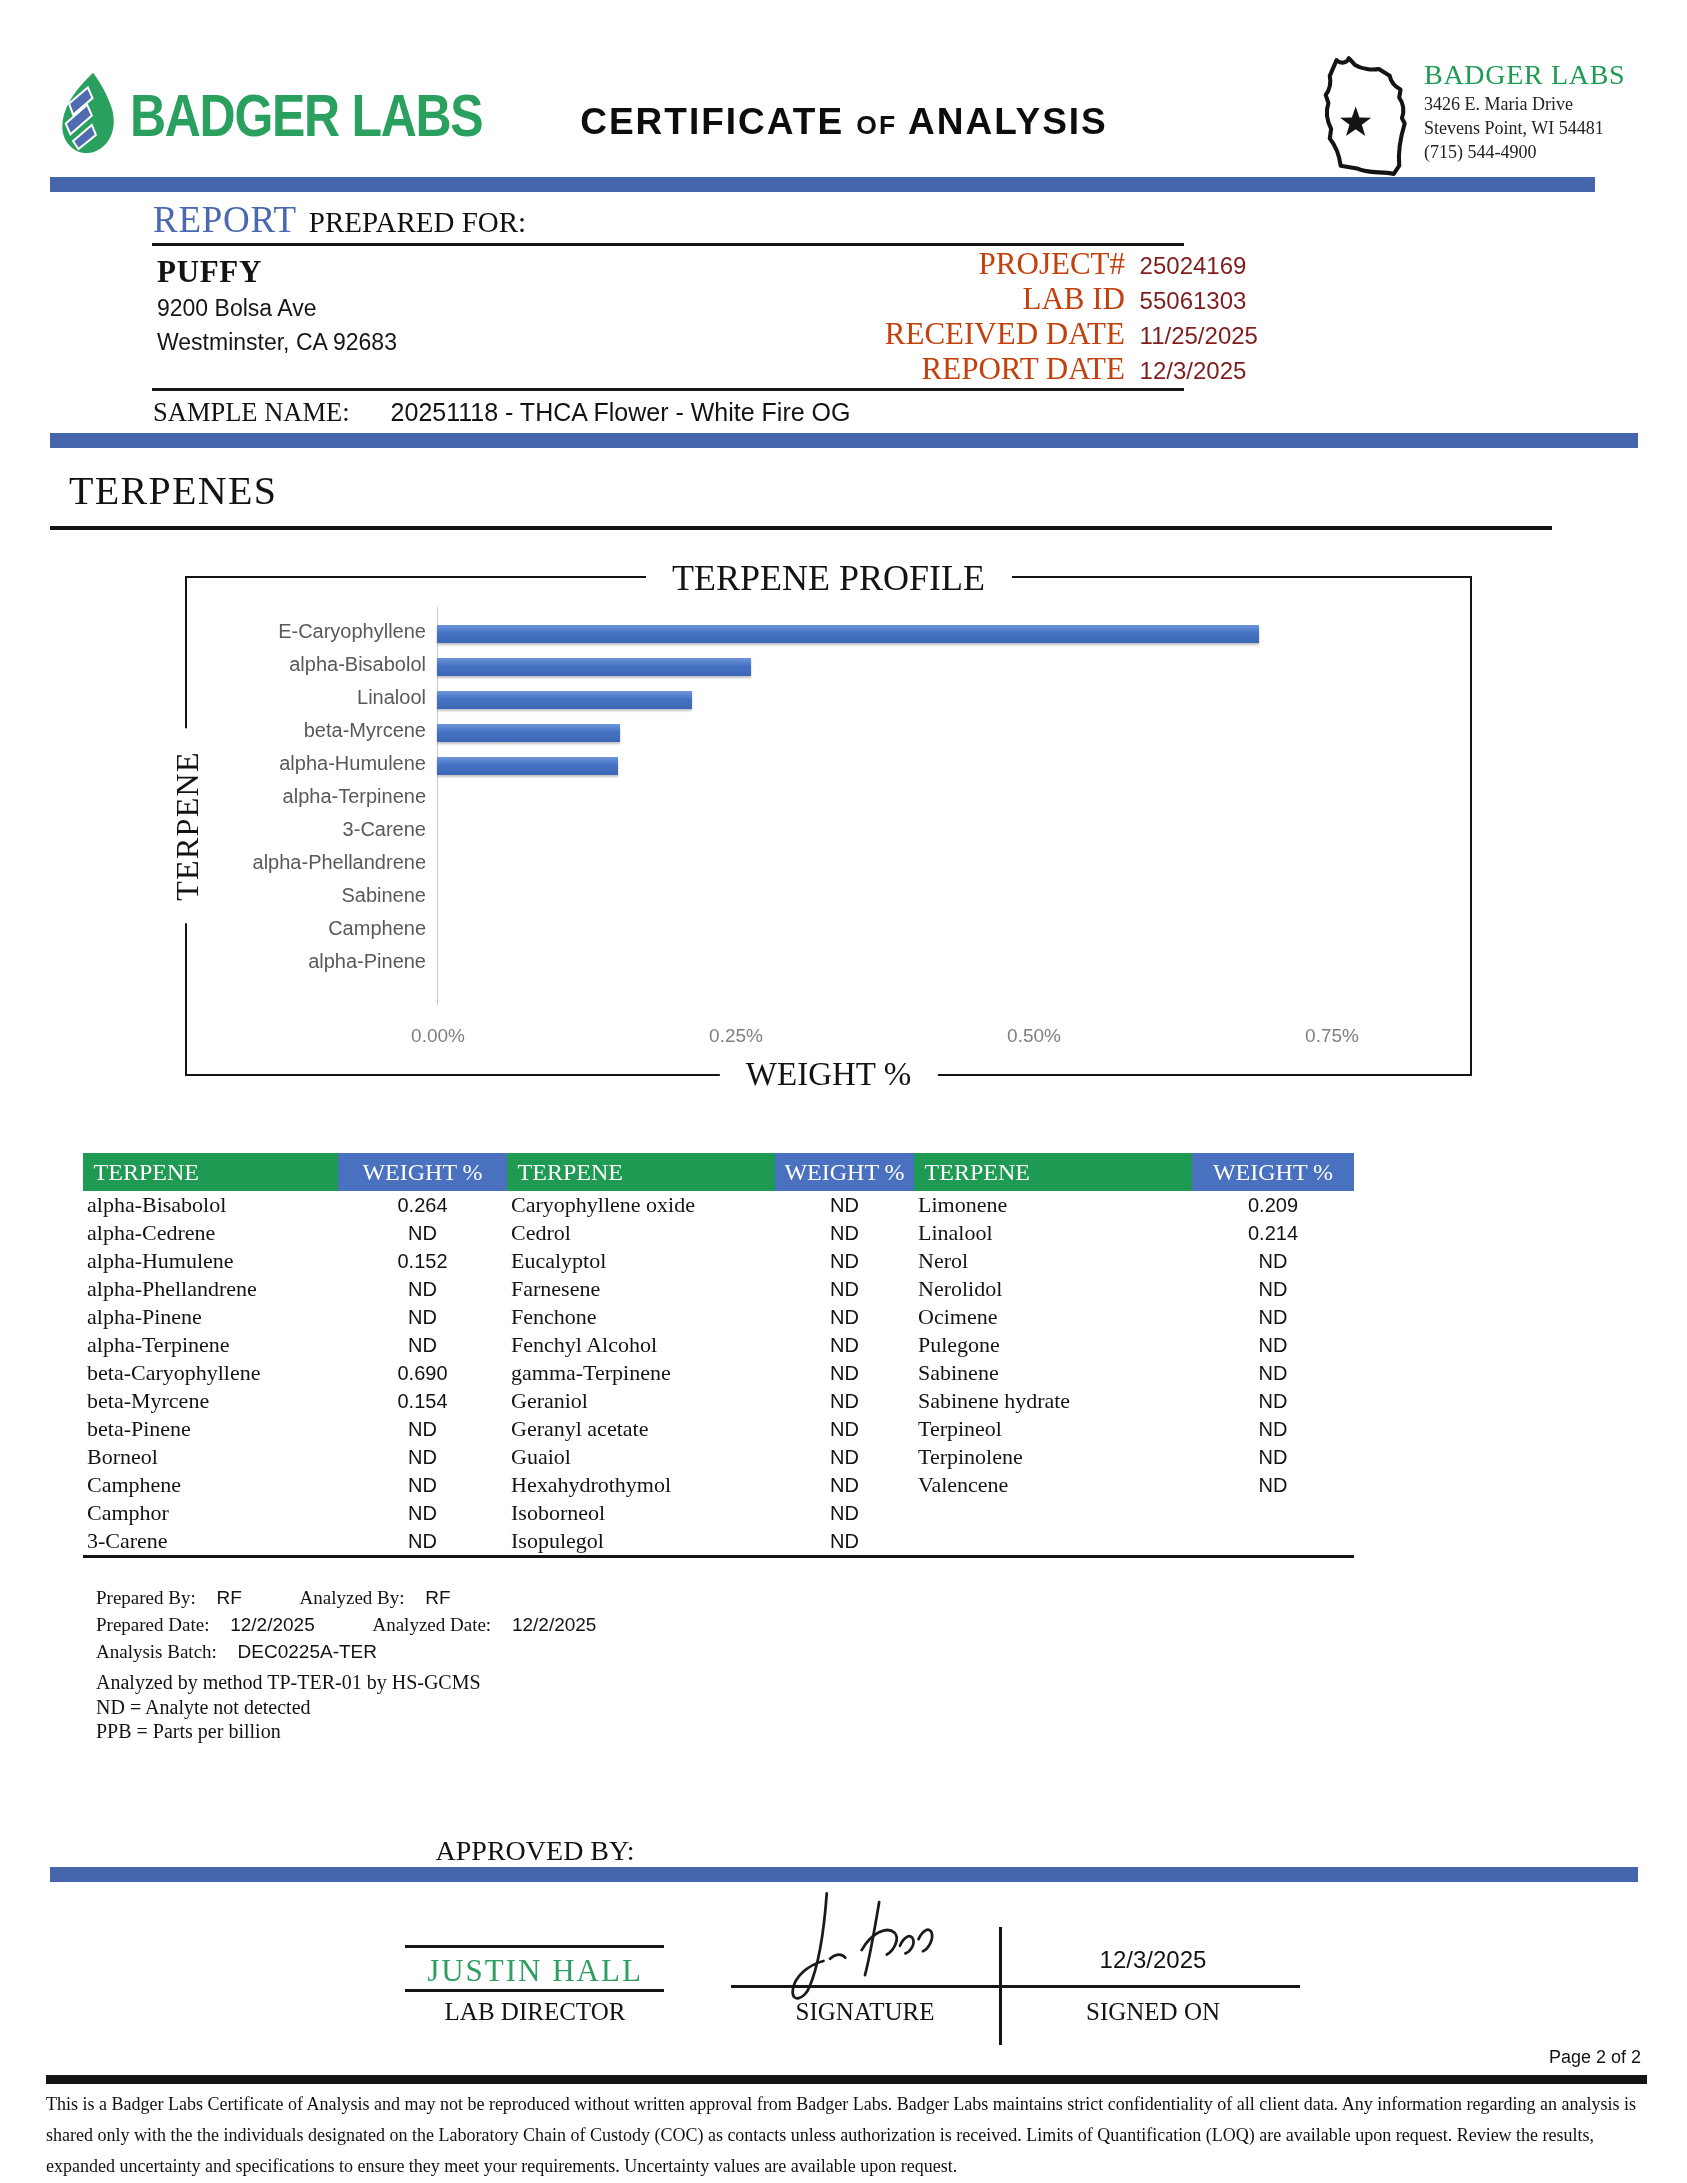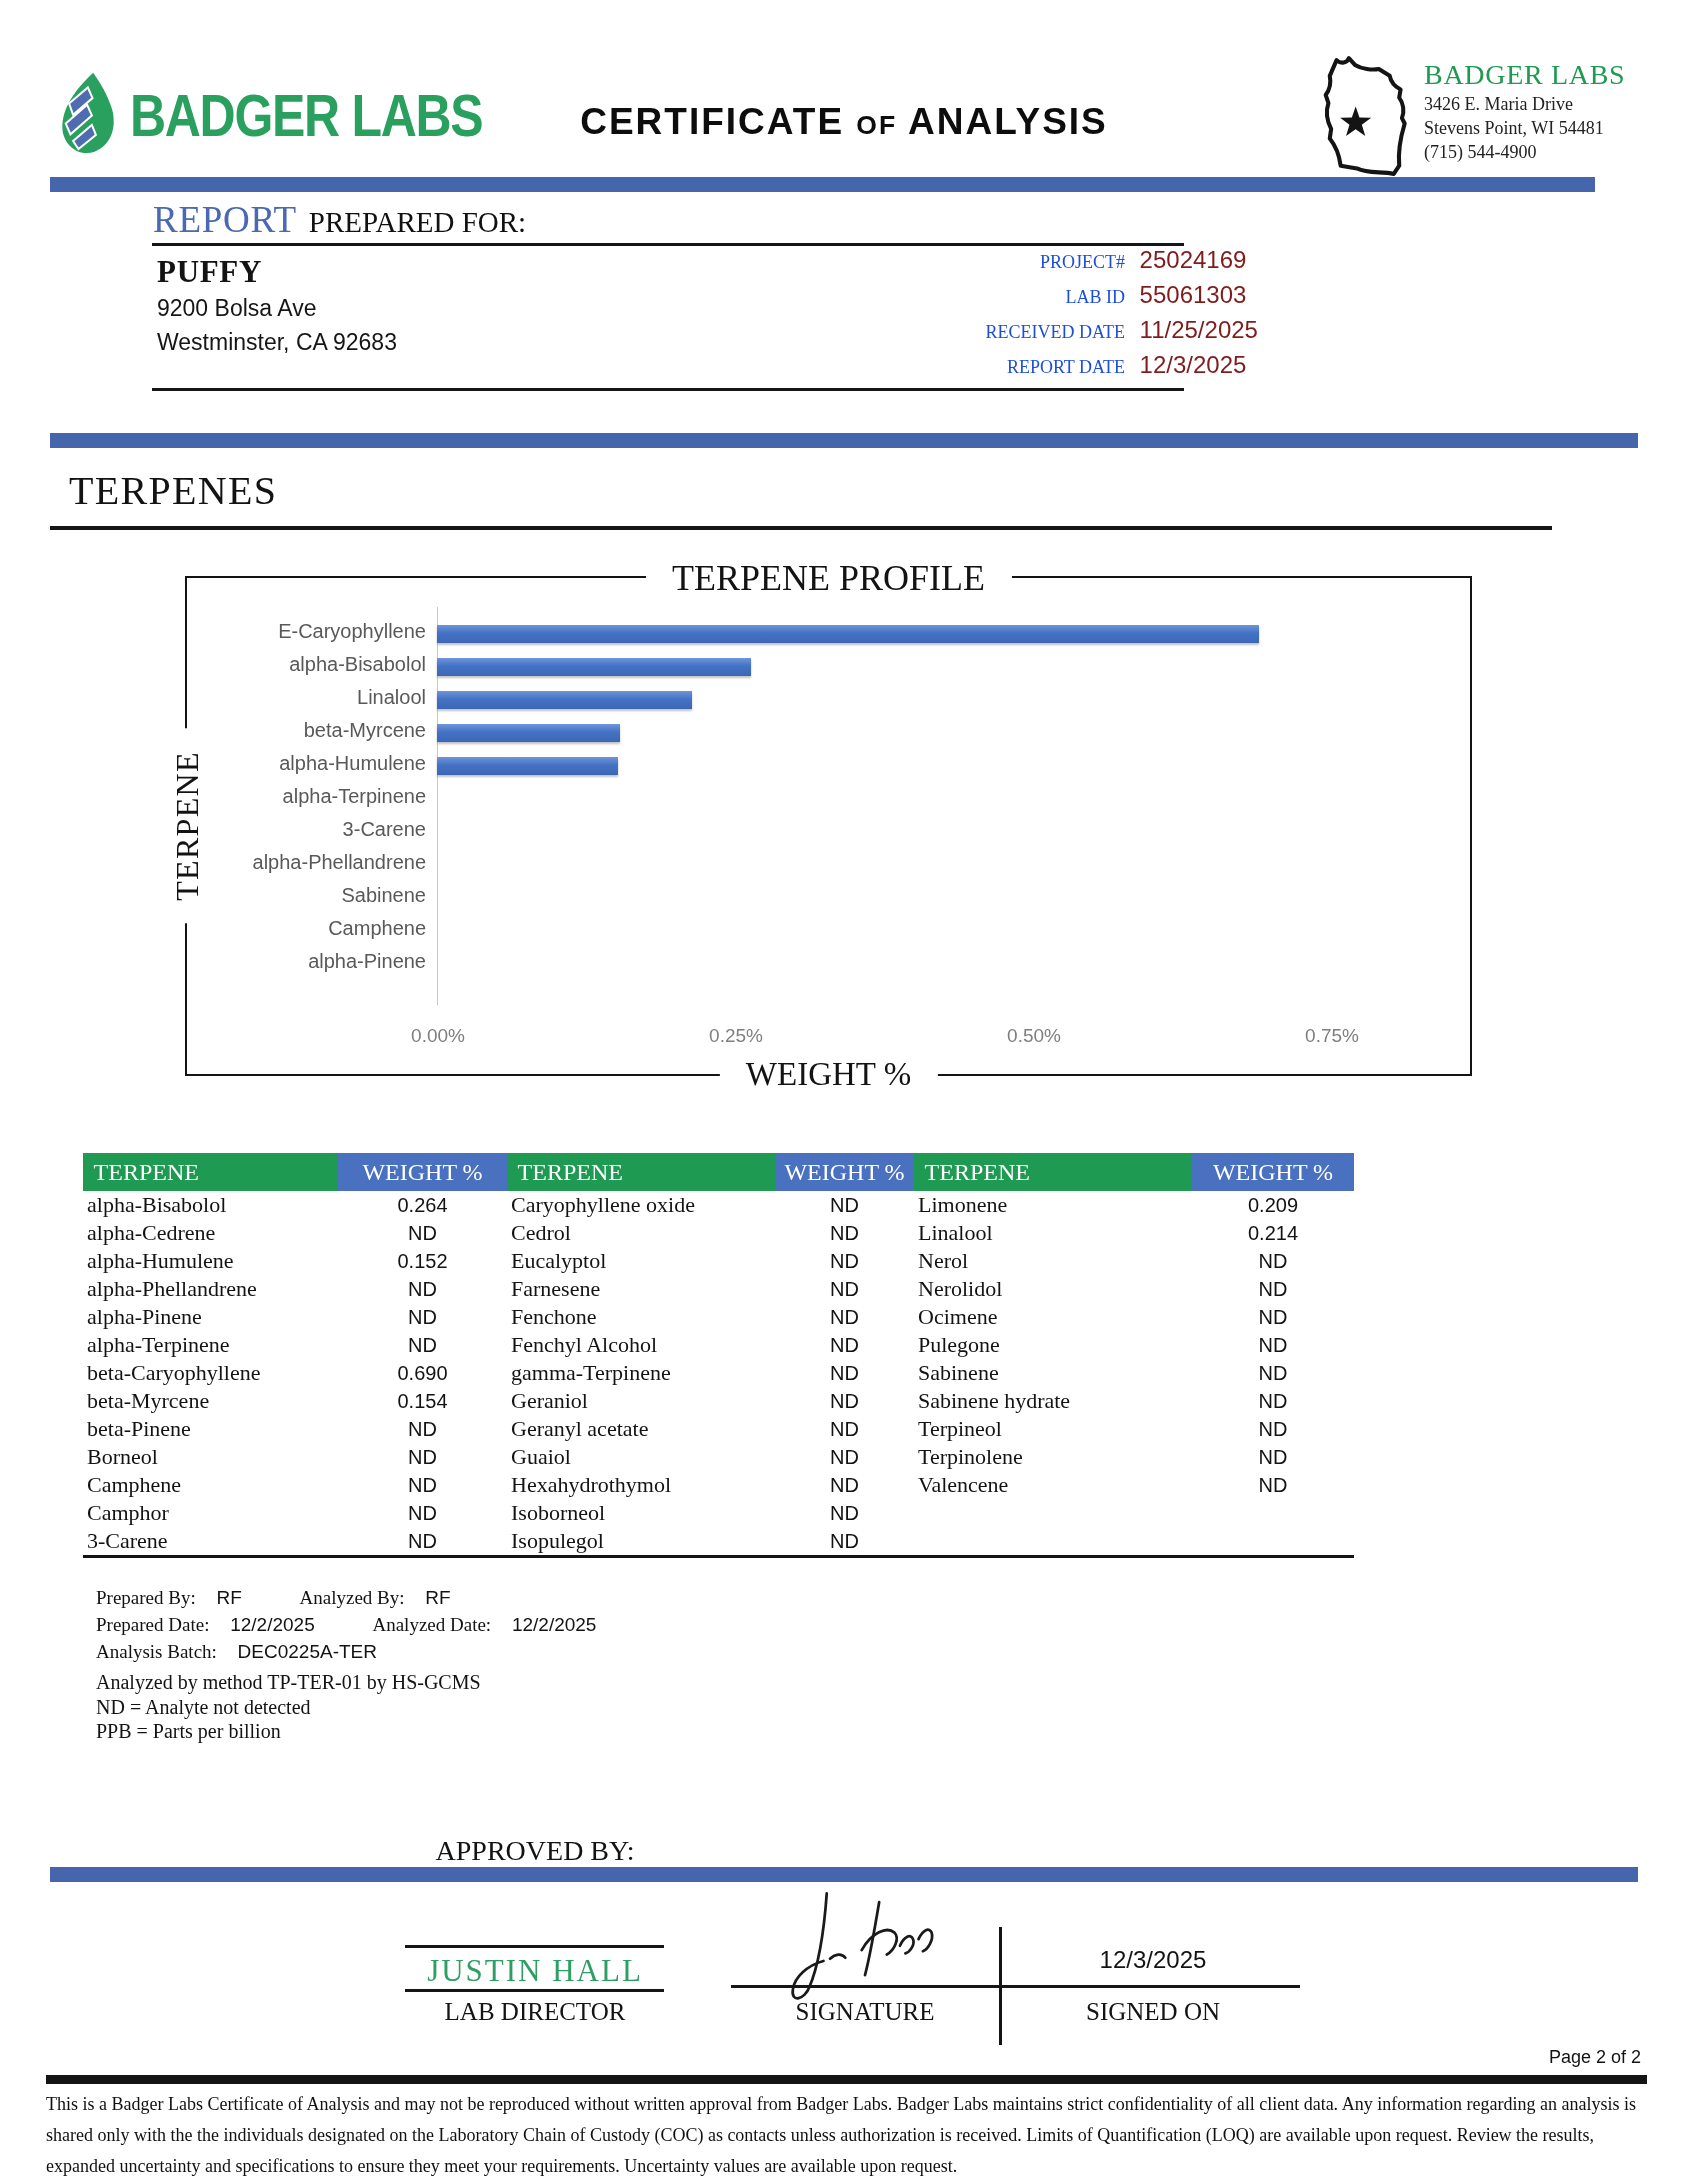--- a/index.html
+++ b/index.html
@@ -24,21 +24,21 @@
   
   #report-head{left:153px;top:198px;white-space:nowrap;}
   #report-word{font-size:37px;color:#4a69b2;letter-spacing:0.7px;}
   #prepared-word{font-size:29px;color:#111;margin-left:9.3px;}
   .hline{background:#161616;height:3.3px;}
   #rline1{left:152px;top:243px;width:1032px;}
   #client-name{left:157px;top:254px;font-size:31px;font-weight:bold;letter-spacing:0.7px;}
   .client-addr{left:157px;font-size:23px;font-family:"Liberation Sans",sans-serif;color:#161616;}
   #caddr1{top:295px;} #caddr2{top:329px;}
   .field-row{left:781px;width:543px;height:30px;display:flex;align-items:baseline;}
-  .field-label{width:344px;text-align:right;font-size:18px;color:#1d4ed8;}
+  .field-label{width:344px;text-align:right;font-size:31px;color:#c2410c;}
   .field-value{margin-left:14.6px;font-family:"Liberation Sans",sans-serif;font-size:24px;color:#7f1d1d;}
   #rline2{left:152px;top:388px;width:1032px;}
   #sample-row{left:153px;top:397px;display:flex;align-items:baseline;}
   #sample-label{font-size:26.5px;}
   #sample-value{margin-left:41px;font-family:"Liberation Sans",sans-serif;font-size:25px;}
   #bar2{left:50px;top:433px;width:1588px;}
 
   
   #terpenes-title{left:69px;top:467px;font-size:40px;letter-spacing:1.3px;}
   #terpenes-underline{left:50px;top:526px;width:1502px;height:4px;background:#161616;}
@@ -154,20 +154,24 @@
   <div class="abs field-row" style="top:316px">
     <div class="field-label">RECEIVED DATE</div>
     <div class="field-value">11/25/2025</div>
   </div>
   <div class="abs field-row" style="top:351px">
     <div class="field-label">REPORT DATE</div>
     <div class="field-value">12/3/2025</div>
   </div>
 
   <div id="rline2" class="abs hline"></div>
+  <div id="sample-row" class="abs">
+    <span id="sample-label">SAMPLE NAME:</span>
+    <span id="sample-value">20251118 - THCA Flower - White Fire OG</span>
+  </div>
   <div id="bar2" class="abs blue-bar"></div>
 
   <div id="terpenes-title" class="abs">TERPENES</div>
   <div id="terpenes-underline" class="abs"></div>
 
   <div id="chart-box" class="abs">
     <div id="chart-title">TERPENE PROFILE</div>
     <div id="chart-ylabel">TERPENE</div>
     <div id="chart-axis"></div>
     <div id="chart-plot">

